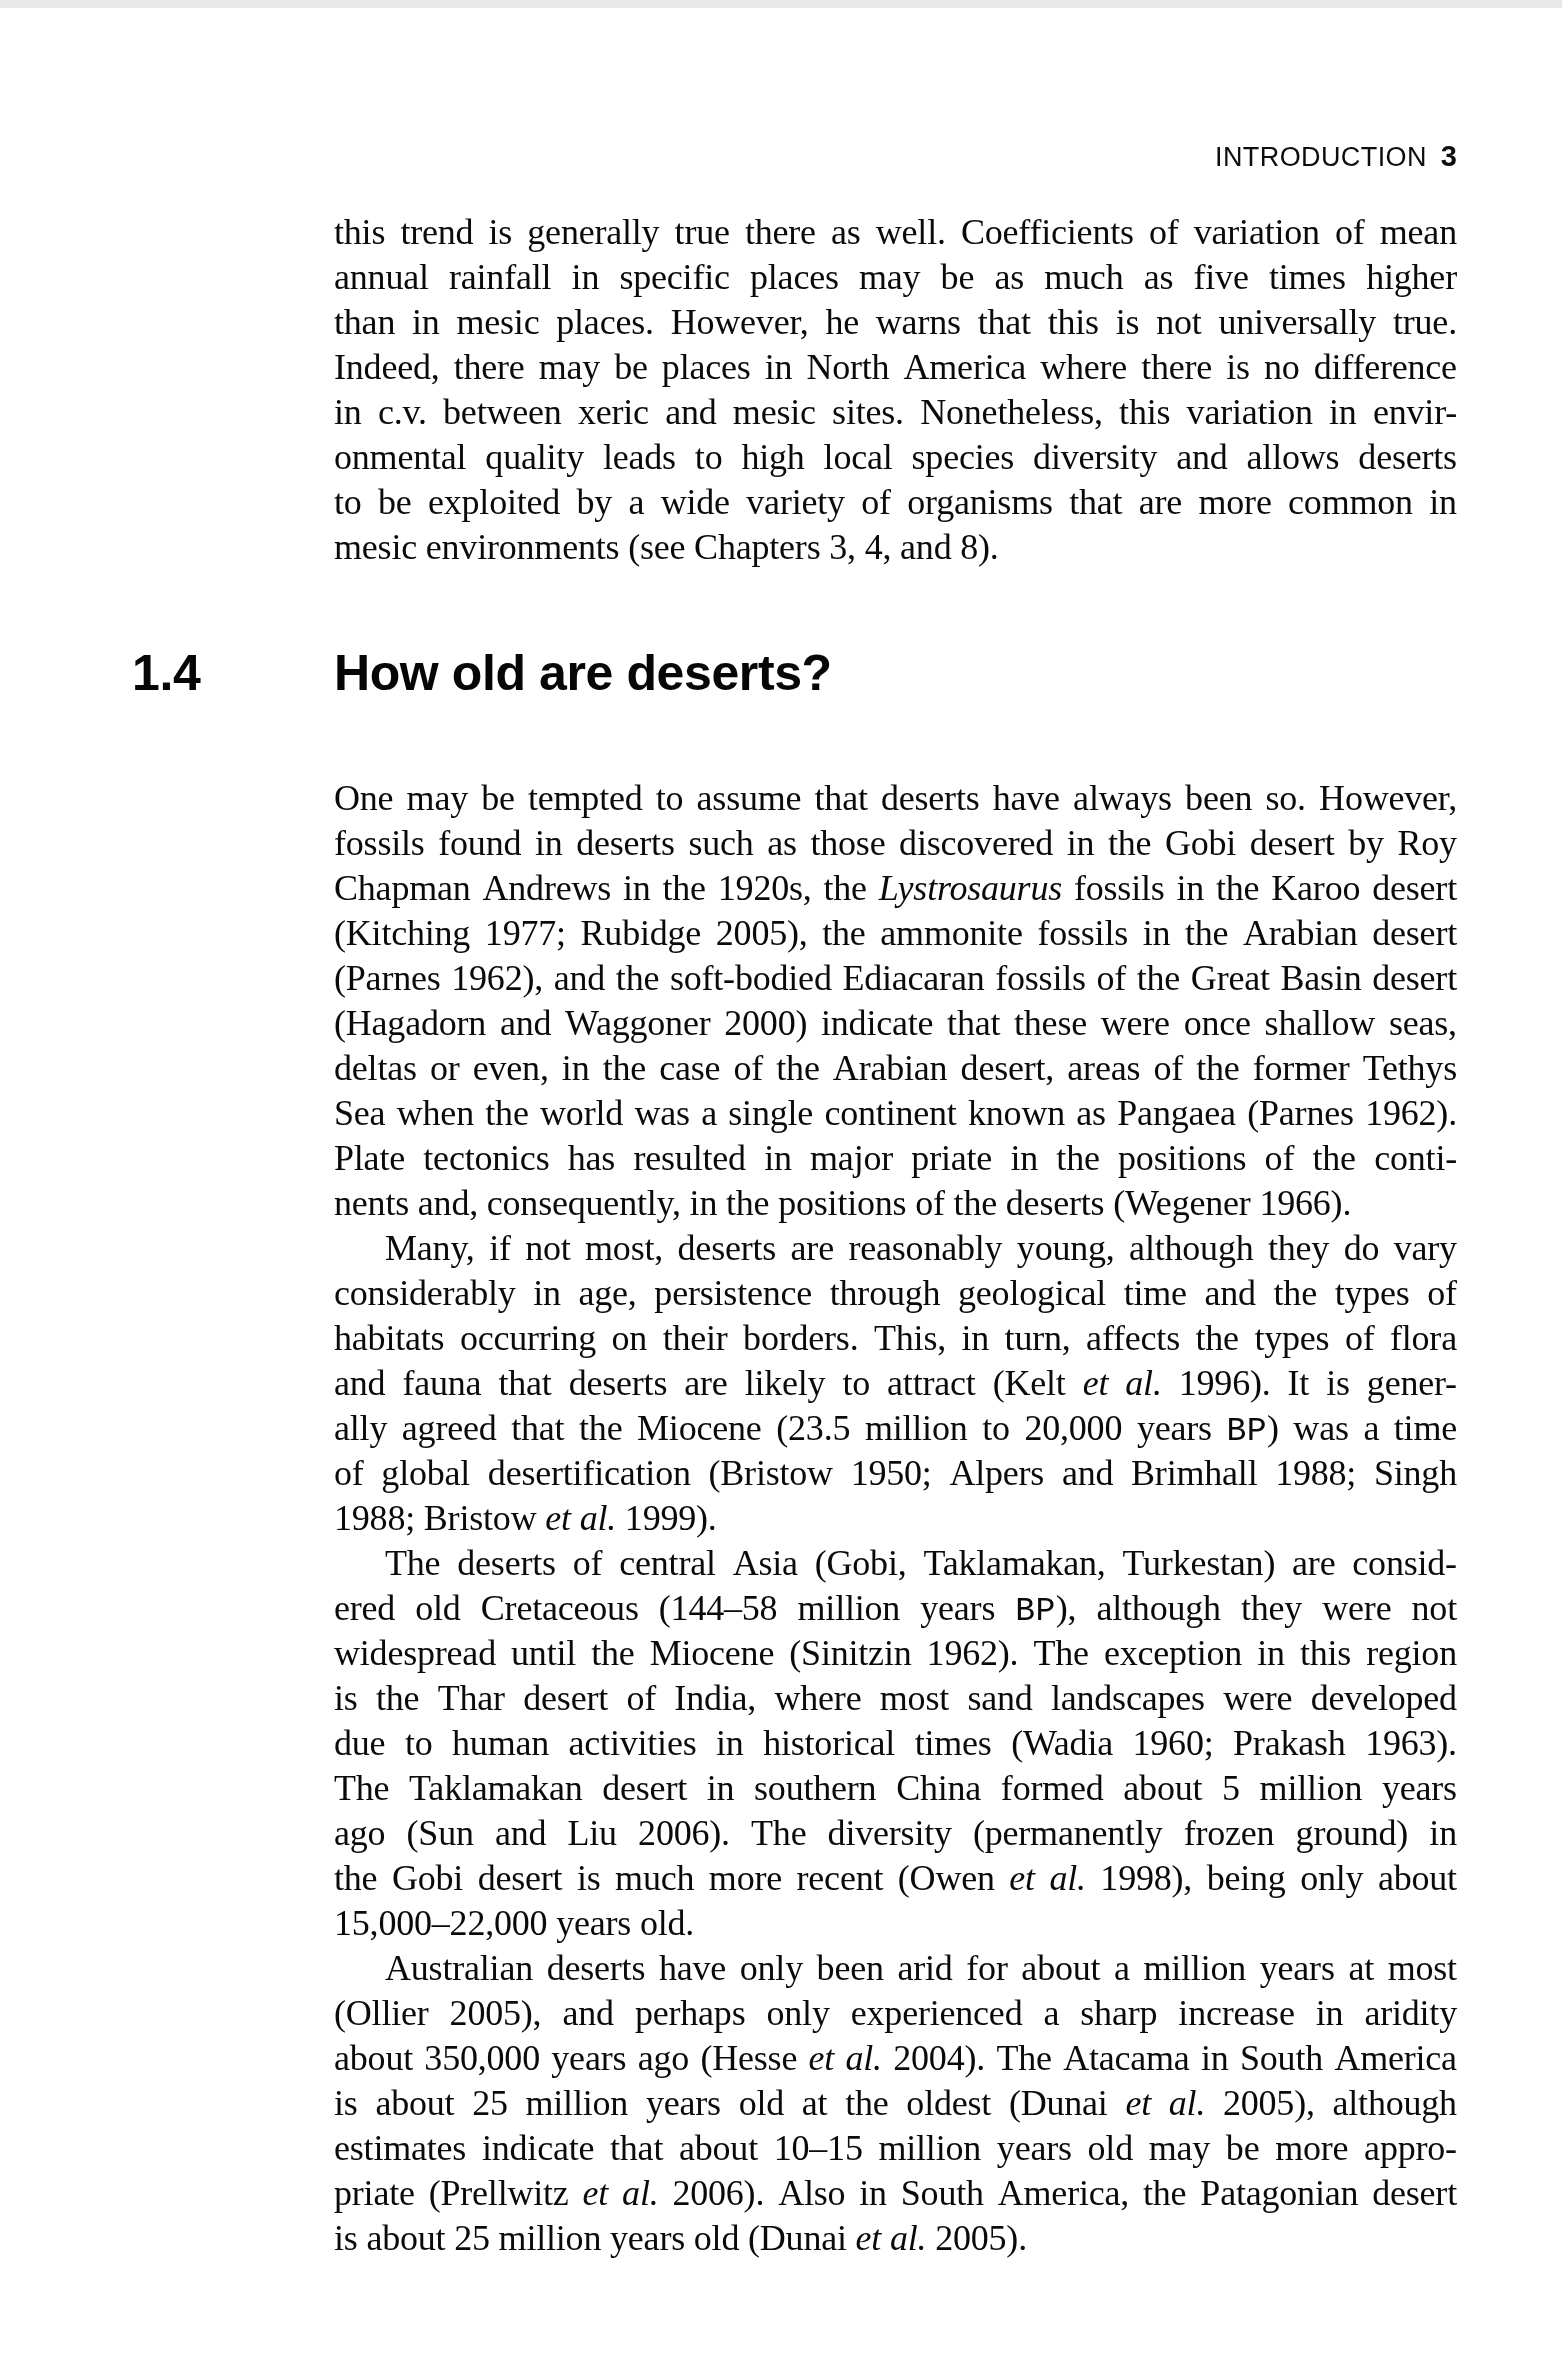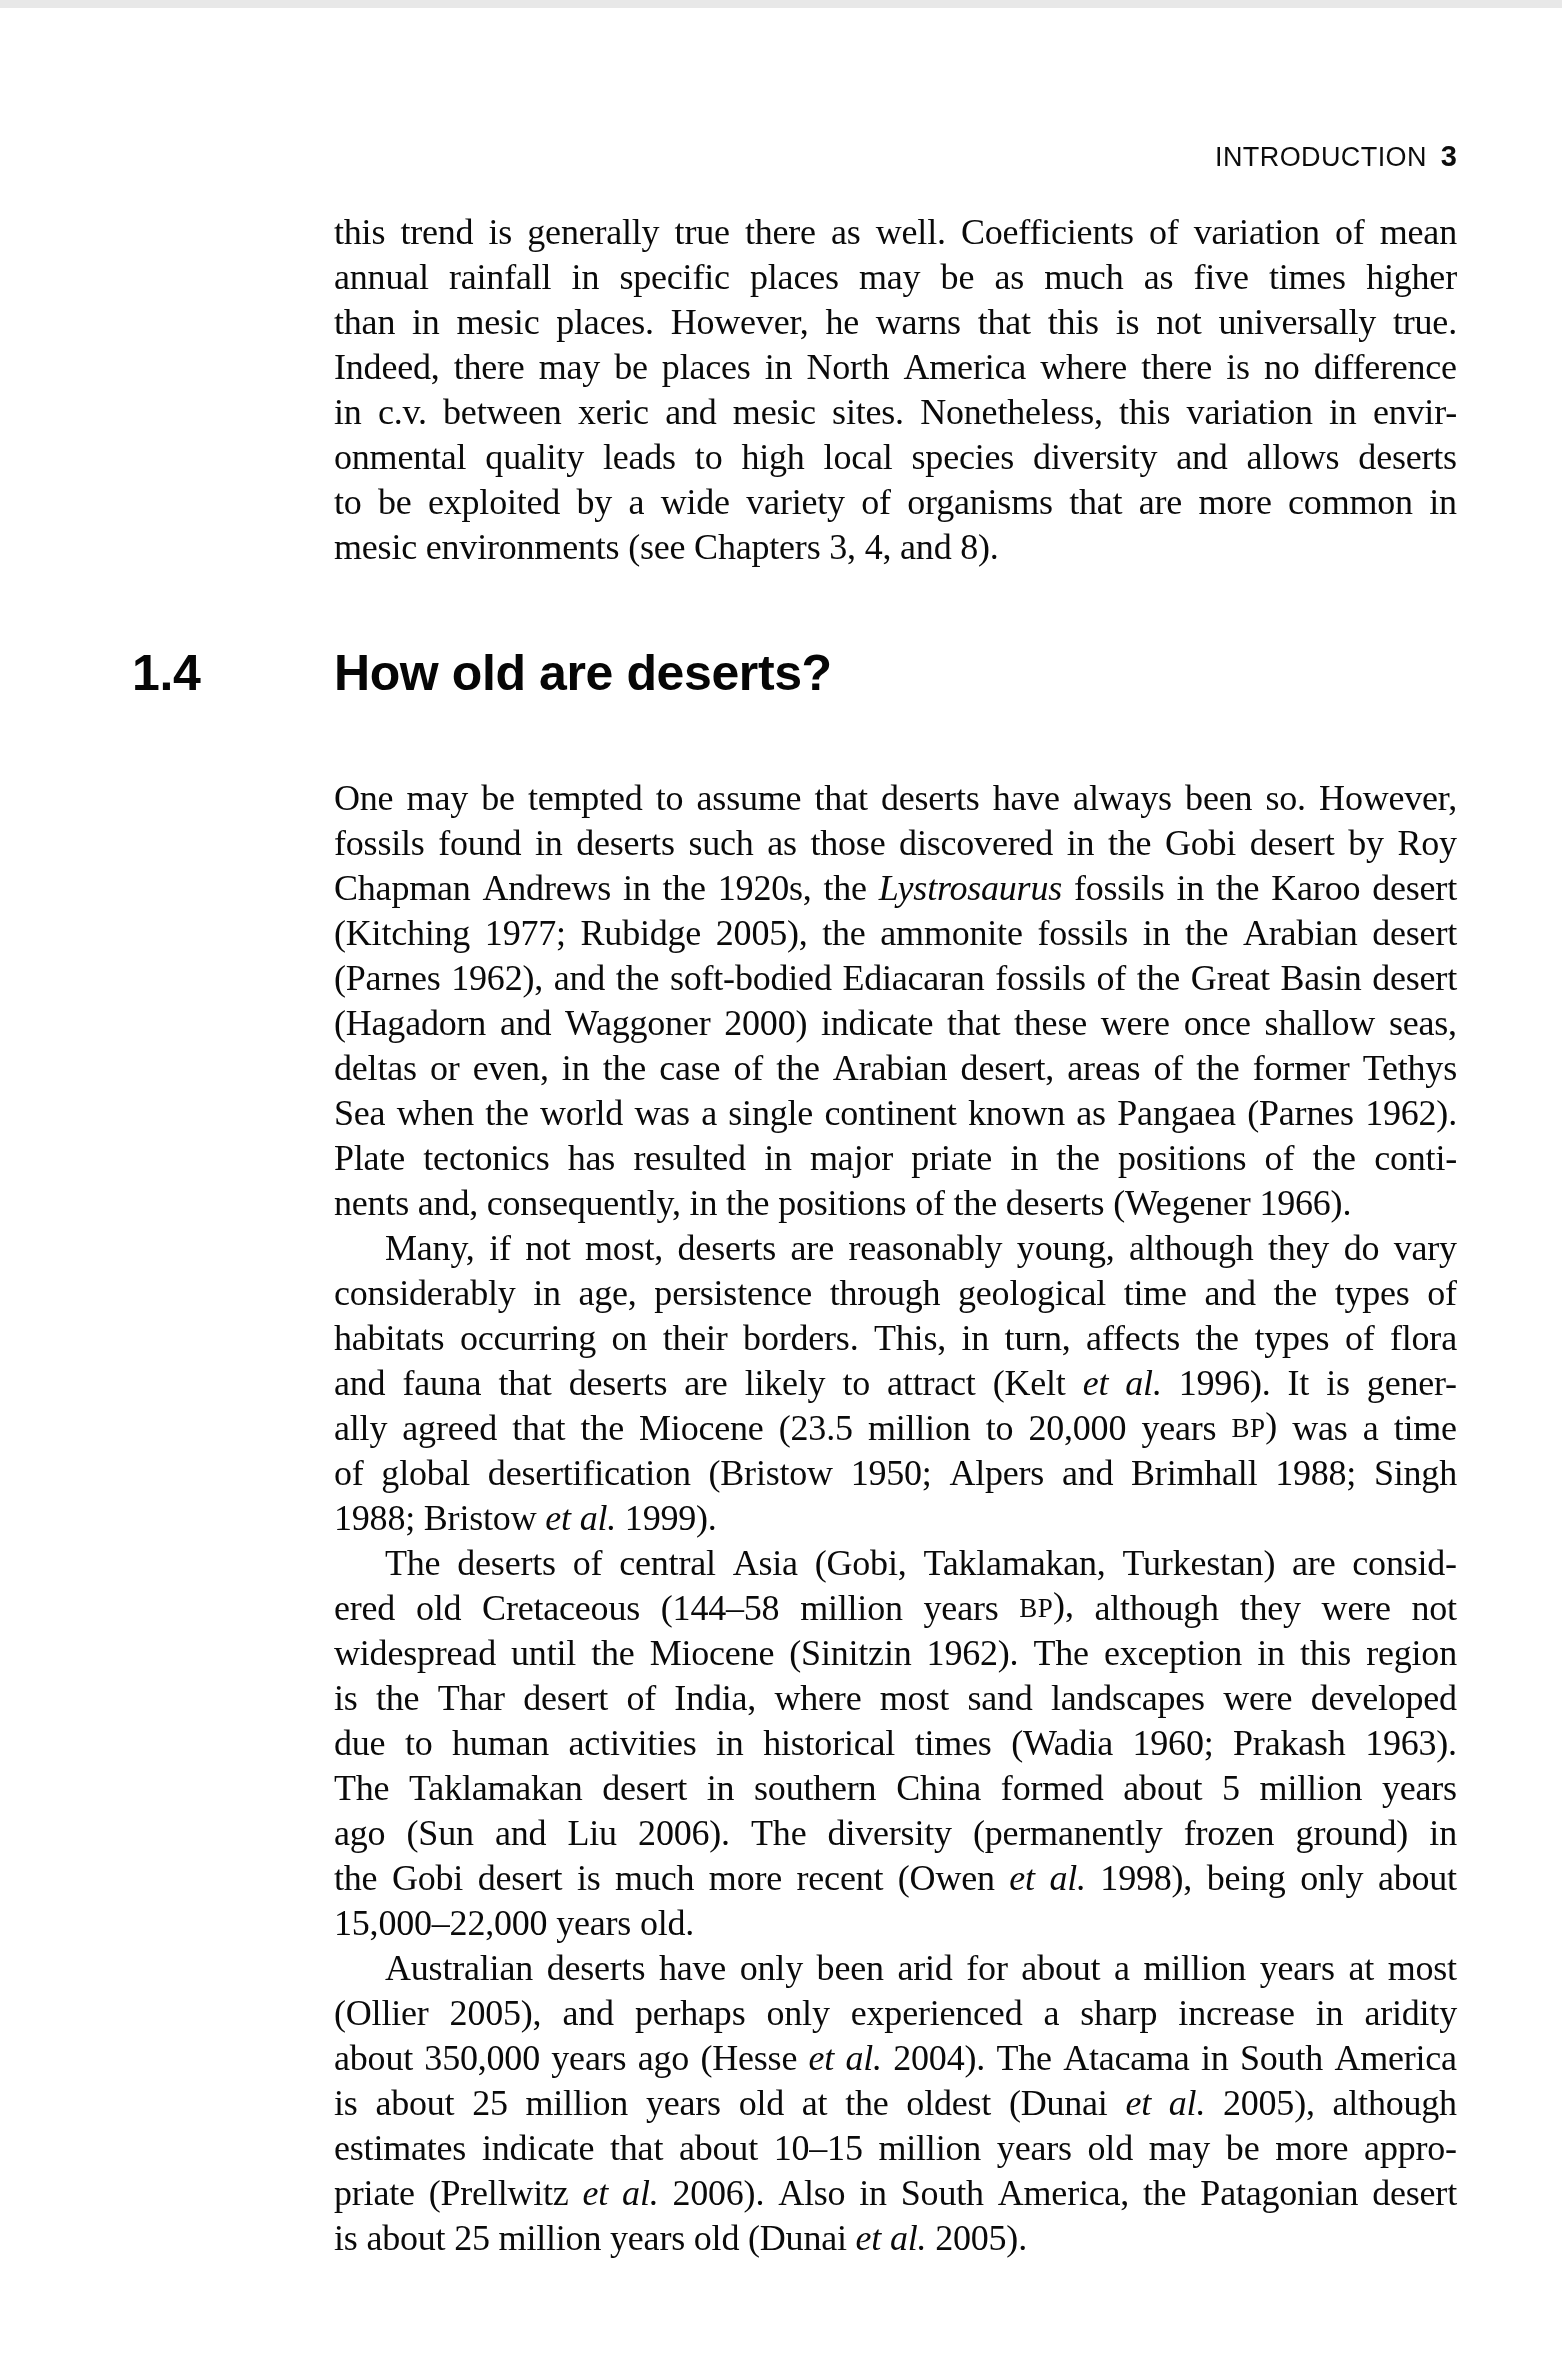--- a/index.html
+++ b/index.html
@@ -31,26 +31,26 @@
   
   .textblock{ position:absolute; left:334px; width:1123px; }
   #intro-block{ top:202px; }
   #body-block{ top:768px; }
   .para{ margin:0; }
   .line{
     display:flex; justify-content:space-between;
     box-sizing:border-box; width:1123px;
     height:45px; line-height:45px;
     font-size:36px; letter-spacing:-0.2px;
-    white-space:nowrap; overflow:visible;align-items:flex-end;
+    white-space:nowrap; overflow:visible;
   }
   .line.last{ justify-content:flex-start; gap:8.8px; }
   .line.ind{ padding-left:51px; }
   .i{ font-style:italic; }
-  .sc{ font-size:27px; letter-spacing:0.4px; }
+  .sc{ font-size:33px; letter-spacing:0.4px;font-family:Liberation Mono, monospace; }
 </style>
 </head>
 <body>
 
 <div class="page">
 
   <div class="running-header">
     <span>INTRODUCTION</span><span class="pgnum">3</span>
   </div>
 

